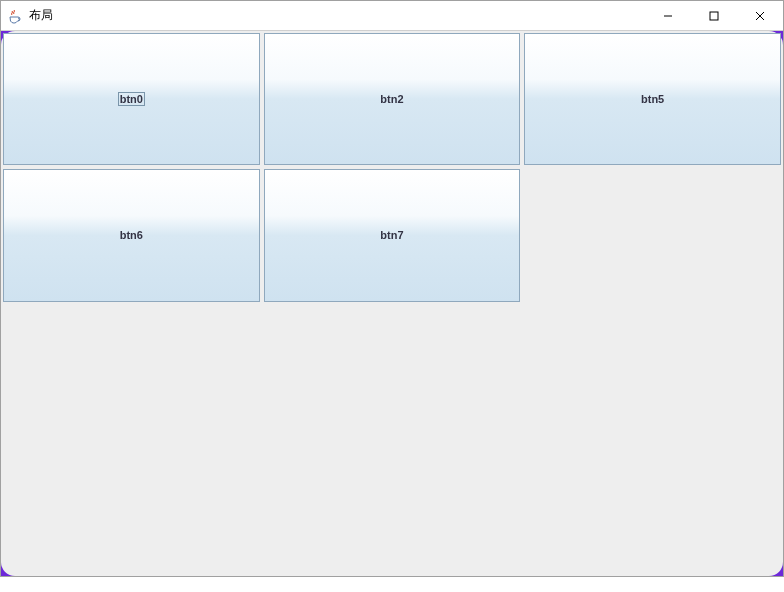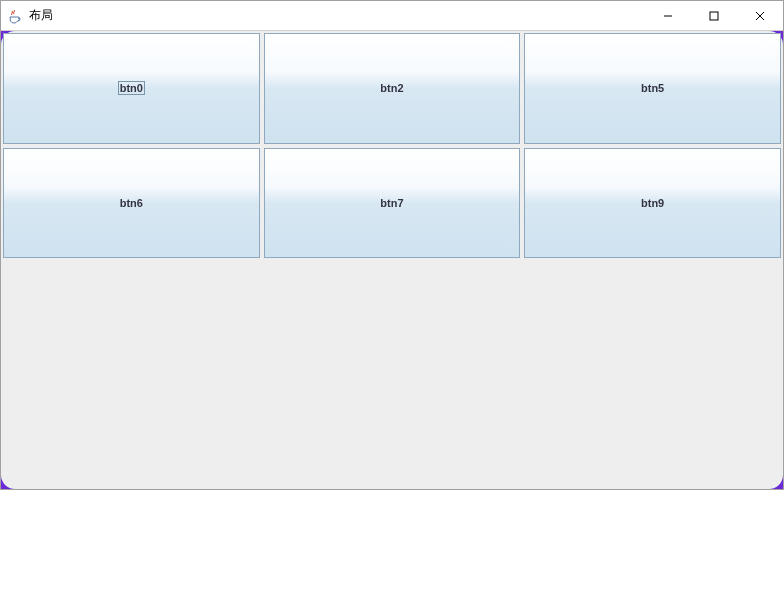--- a/index.html
+++ b/index.html
@@ -1,17 +1,17 @@
 <!DOCTYPE html>
 <html><head>
   <meta charset="utf-8">
   <style>
     * { box-sizing: border-box; margin: 0; padding: 0; }
     html, body { width: 784px; height: 592px; font-family: "Segoe UI", Tahoma, sans-serif; background: #fff; overflow: hidden; }
-    .window { width: 784px; height: 490px; border: 1px solid #a0a0a0; background: #6d28d9; display: flex; flex-direction: column; }
+    .window { width: 784px; height: 577px; border: 1px solid #a0a0a0; background: #6d28d9; display: flex; flex-direction: column; }
     .titlebar { height: 30px; background: #ffffff; display: flex; align-items: center; padding-left: 6px; border-bottom: 1px solid #d0d0d0; }
     .titlebar-icon { width: 16px; height: 16px; margin-right: 6px; display: flex; align-items: center; justify-content: center; }
     .titlebar-title { font-size: 12px; color: #000; flex: 1; }
     .win-controls { display: flex; height: 100%; }
     .win-btn { width: 46px; height: 100%; display: flex; align-items: center; justify-content: center; font-family: "Segoe UI Symbol", sans-serif; font-size: 10px; color: #000; }
     .win-btn.close { width: 46px; }
     .content { flex: 1; background: #eeeeee; display: flex; flex-wrap: wrap; align-content: flex-start; padding: 2px; gap: 4px; border-radius: 14px; }
     .swing-btn {
       width: calc((100% - 8px) / 3);
       height: calc((100% - 12px) / 4);
@@ -71,17 +71,14 @@
       </div>
     <div class="swing-btn">
         <span class="label">btn5</span>
       </div>
     <div class="swing-btn">
         <span class="label">btn6</span>
       </div>
     <div class="swing-btn">
         <span class="label">btn7</span>
       </div>
-    <div class="swing-btn">
-        <span class="label">btn9</span>
-      </div>
   </div>
 </div>
 
 </body></html>

